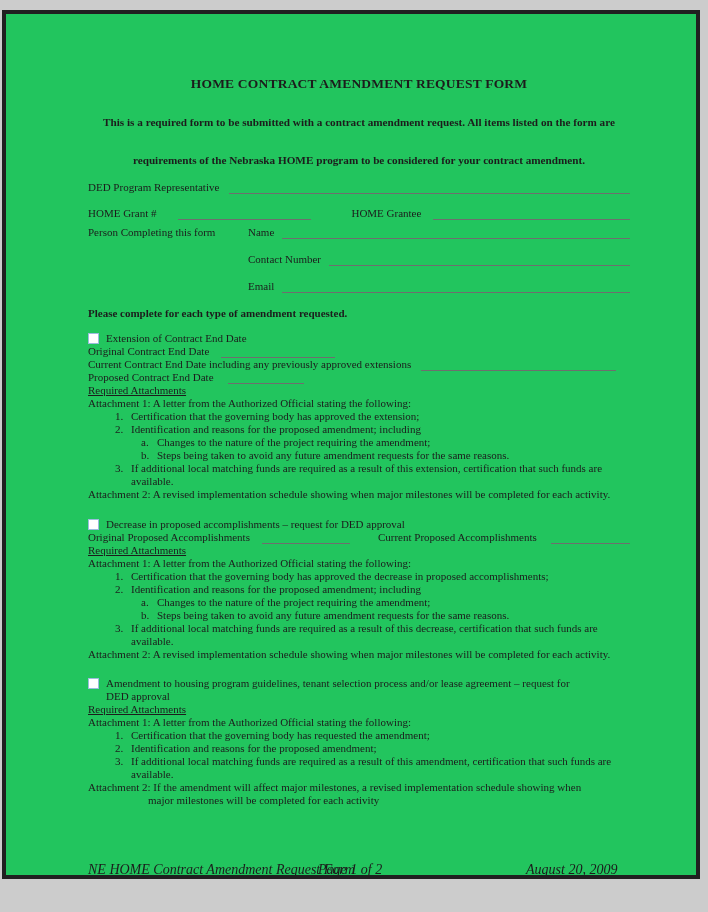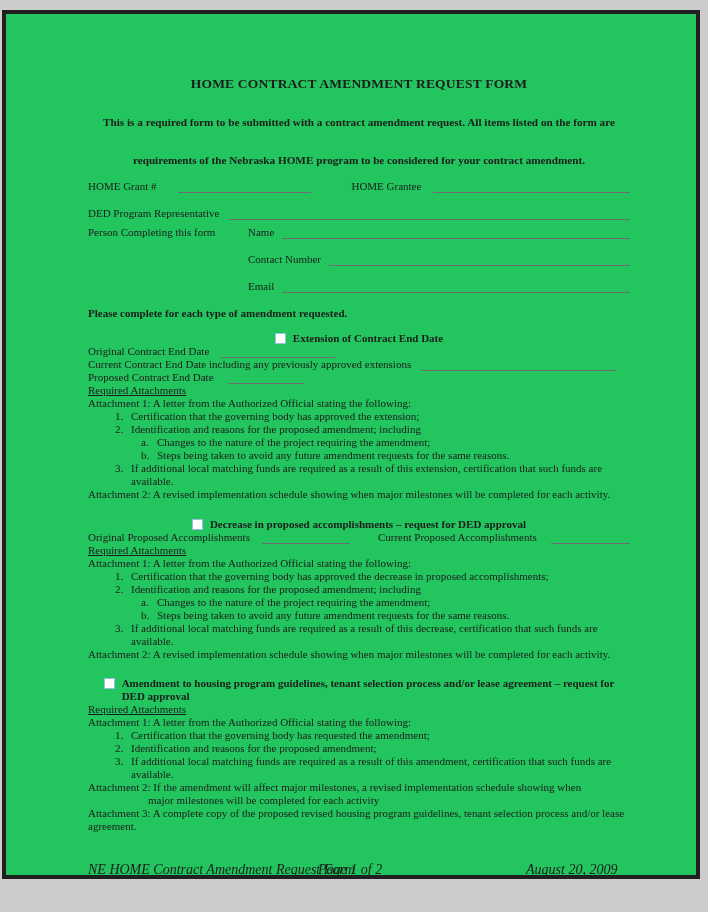--- a/index.html
+++ b/index.html
@@ -41,21 +41,21 @@
 
   .person-block { display:flex; margin-top:6px; }
   .person-label { width:160px; flex-shrink:0; }
   .person-fields { flex:1; }
   .person-fields .frow { margin-bottom:14px; }
   .person-fields .frow:last-child { margin-bottom:0; }
 
   .instruction { font-weight:bold; margin-top:14px; }
 
   .section { margin-top:12px; }
-  .sec-head { display:flex; font-weight:bold;justify-content:center; }
+  .sec-head { display:flex; font-weight:normal; }
   .checkbox {
     width:11px; height:11px; box-sizing:border-box;
     border:1px solid #9bbcdd; background:#ffffff;
     margin:1px 7px 0 0; flex-shrink:0;
   }
   .underlined { text-decoration:underline; }
 
   .li1 { display:flex; margin-left:27px; }
   .li1 .num { width:16px; flex-shrink:0; }
   .li2 { display:flex; margin-left:53px; }
@@ -74,30 +74,30 @@
 </head>
 <body>
 
 <div class="page">
   <div class="content">
 
     <div class="title">HOME CONTRACT AMENDMENT REQUEST FORM</div>
     <div class="subtitle">This is a required form to be submitted with a contract amendment request.  All items listed on the form are</div>
     <div class="subtitle">requirements of the Nebraska HOME program to be considered for your contract amendment.</div>
 
+    <div class="frow mt14">
+      <span class="lbl">DED Program Representative</span>
+      <span class="ul grow" style="margin-left:10px;"></span>
+    </div>
+
     <div class="frow mt13">
       <span class="lbl">HOME Grant #</span>
       <span class="ul" style="width:133px;margin-left:22px;"></span>
       <span class="lbl" style="margin-left:40px;">HOME Grantee</span>
       <span class="ul grow" style="margin-left:12px;"></span>
-    </div>
-
-    <div class="frow mt14">
-      <span class="lbl">DED Program Representative</span>
-      <span class="ul grow" style="margin-left:10px;"></span>
     </div>
 
     <div class="person-block">
       <div class="person-label">Person Completing this form</div>
       <div class="person-fields">
         <div class="frow">
           <span class="lbl">Name</span>
           <span class="ul grow" style="margin-left:8px;"></span>
         </div>
         <div class="frow">
@@ -208,21 +208,20 @@
       <div class="li1">
         <span class="num">2.</span>
         <span>Identification and reasons for the proposed amendment;</span>
       </div>
       <div class="li1">
         <span class="num">3.</span>
         <span>If additional local matching funds are required as a result of this amendment, certification that such funds are available.</span>
       </div>
       <div>Attachment 2: If the amendment will affect major milestones, a revised implementation schedule showing when</div>
       <div class="indent60">major milestones will be completed for each activity</div>
-      <div>Attachment 3:  A complete copy of the proposed revised housing program guidelines, tenant selection process and/or lease agreement.</div>
     </div>
 
   </div>
 
   <div class="footer">
     <span class="f-left">NE HOME Contract Amendment Request Form</span>
     <span class="f-center">Page 1 of 2</span>
     <span class="f-right">August 20, 2009</span>
   </div>
 </div>

